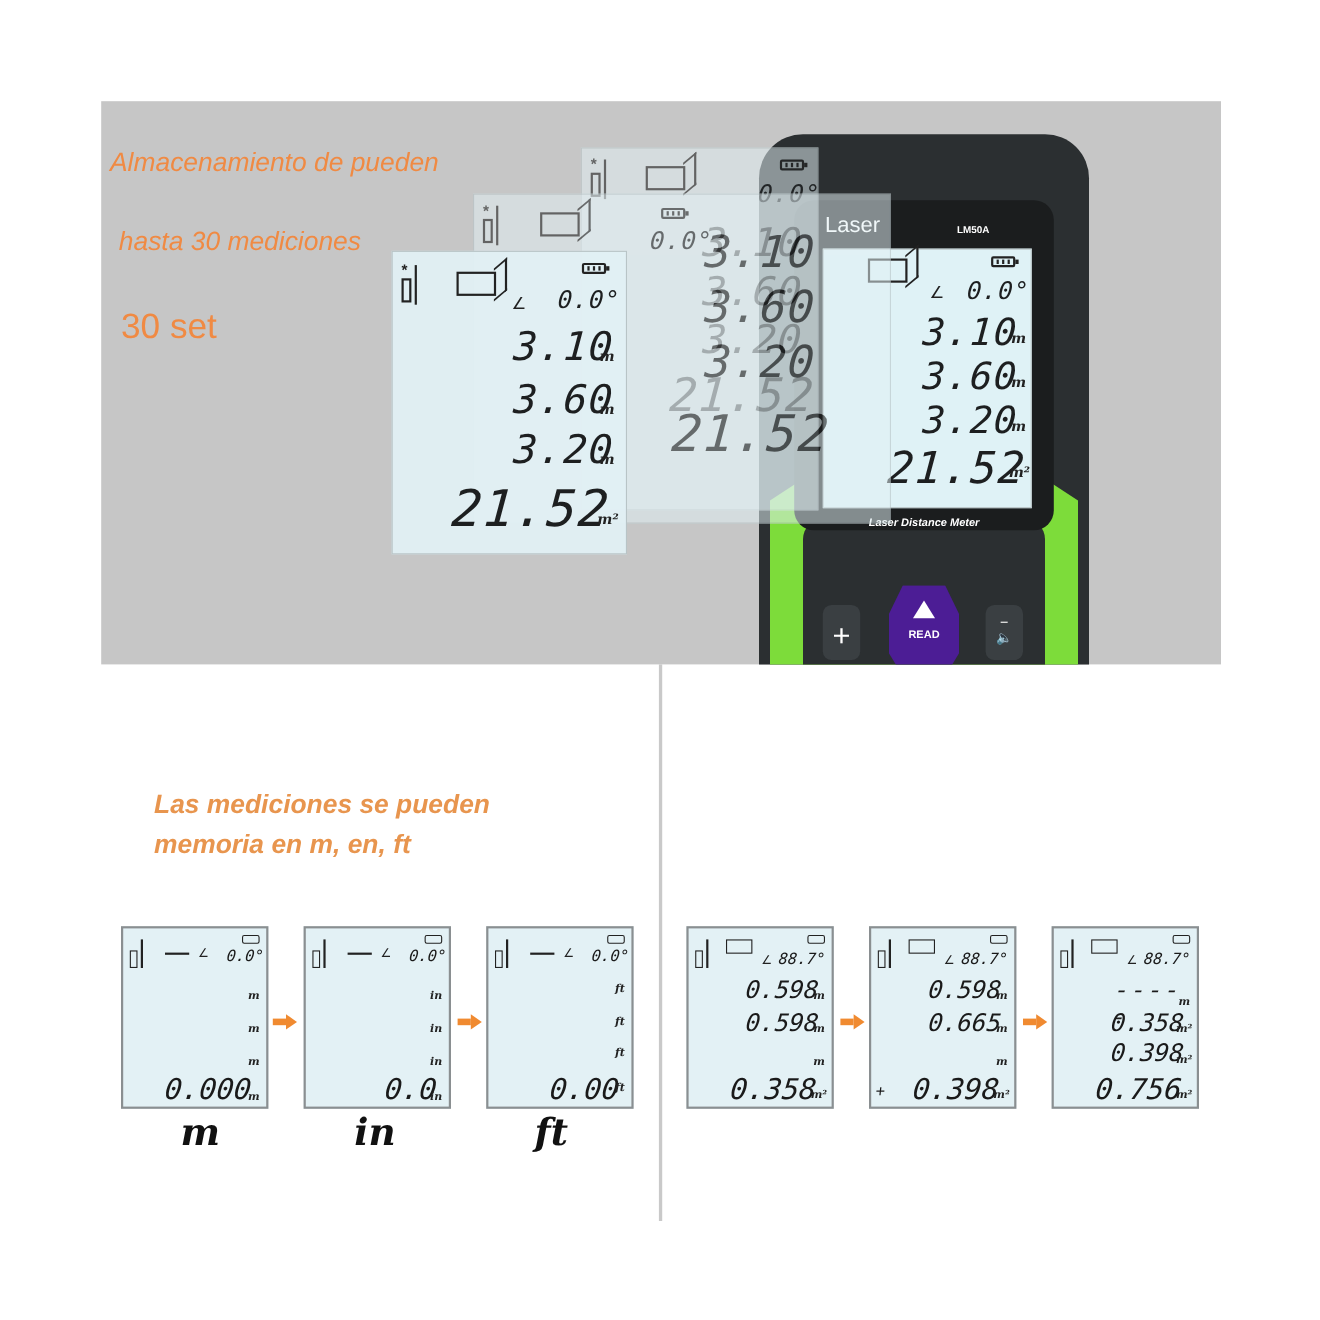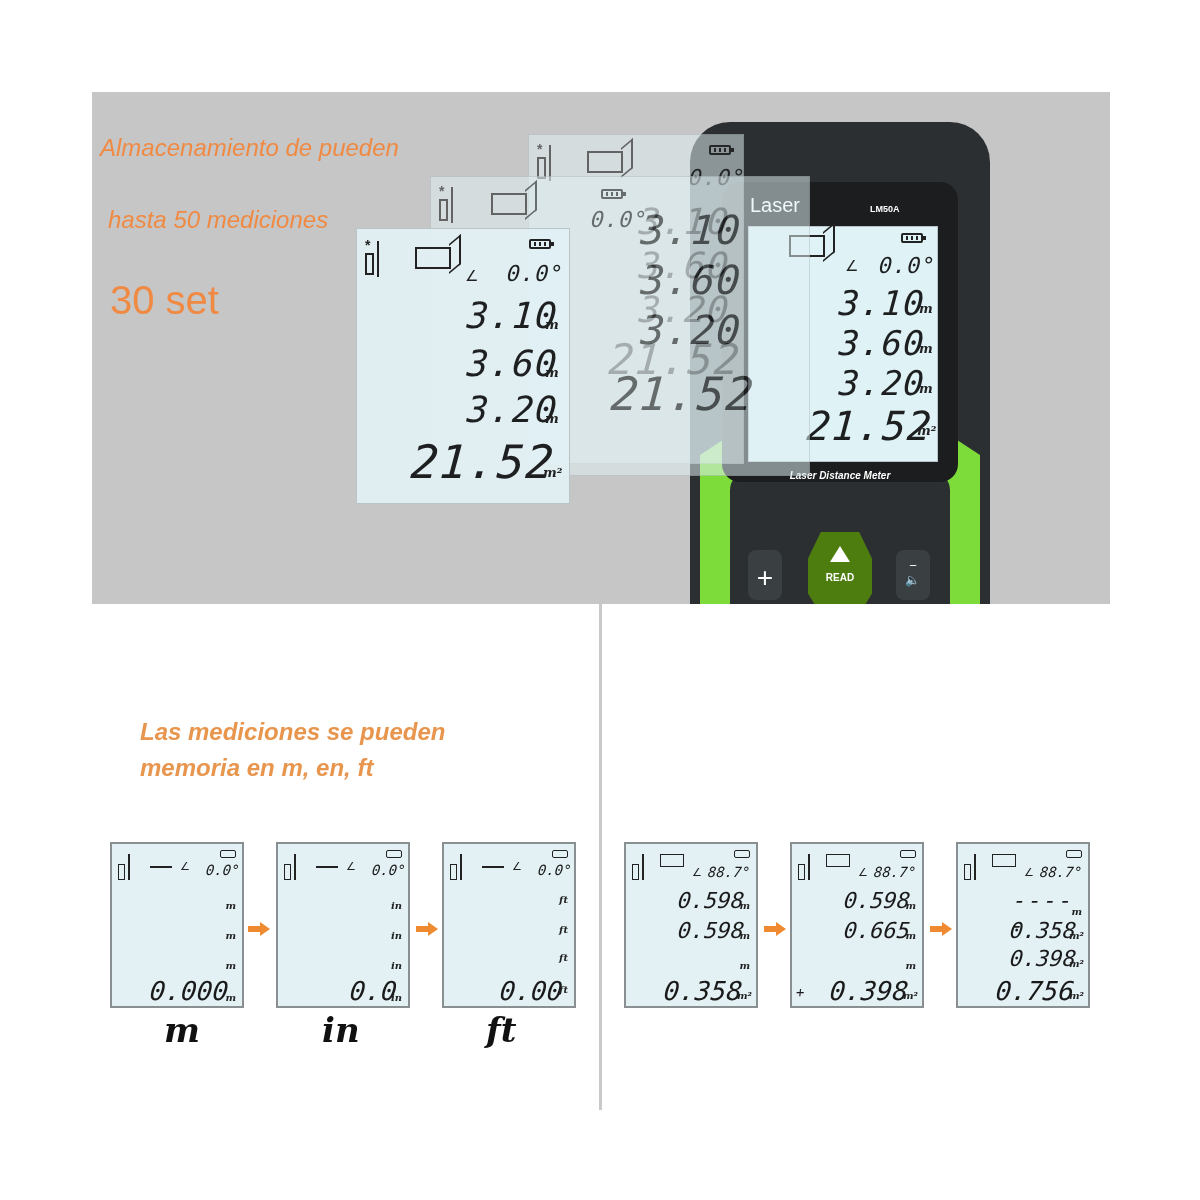--- a/index.html
+++ b/index.html
@@ -3,21 +3,21 @@
 <meta charset="utf-8">
 <style>
   * { box-sizing: border-box; margin: 0; padding: 0; }
   html, body { width: 1200px; height: 1200px; background: #ffffff; overflow: hidden; }
   body { position: relative; font-family: "Liberation Sans", sans-serif; }
 
   .hero { position: absolute; left: 92px; top: 92px; width: 1018px; height: 512px; background: #c6c6c6; overflow: hidden; }
   .orange-text { position: absolute; color: #f08a43; font-style: italic; font-family: "Liberation Sans", sans-serif; white-space: nowrap; }
   .t1 { left: 8px; top: 42px; font-size: 24px; }
   .t2 { left: 16px; top: 114px; font-size: 24px; }
-  .t3 { left: 18px; top: 186px; font-size: 40px; font-style: normal; }
+  .t3 { left: 18px; top: 186px; font-size: 32px; font-style: normal; }
 
   
   .lcd { position: absolute; background: rgba(225, 240, 244, 0.88); border: 1px solid #b8c4c6; }
   .lcd .seg { position: absolute; font-family: "DejaVu Sans Mono", monospace; color: #1d1f20; font-style: italic; letter-spacing: 1px; transform: skewX(-4deg); }
   .lcd .unit { position: absolute; font-family: "DejaVu Serif", serif; font-style: italic; font-weight: bold; color: #222; font-size: 13px; }
   .lcd .battery { position: absolute; width: 22px; height: 10px; border: 2px solid #222; border-radius: 2px; }
   .lcd .battery::after { content: ""; position: absolute; right: -5px; top: 1px; width: 3px; height: 4px; background: #222; }
   .lcd .battery i { position: absolute; top: 1px; bottom: 1px; width: 2px; background: #222; }
   .lcd .box-icon { position: absolute; width: 36px; height: 22px; border: 2px solid #222; }
   .lcd .box3d::after { content: ""; position: absolute; right: -12px; top: -10px; width: 10px; height: 26px; border: 2px solid #222; transform: skewY(-40deg); border-left: none; }
@@ -35,21 +35,21 @@
   .device .shell { position: absolute; left: 0; top: 0; width: 300px; height: 500px; background: #2b2f31; border-radius: 40px 40px 0 0; }
   .device .green { position: absolute; left: 10px; top: 300px; width: 280px; height: 220px; background: #7ddc3a; clip-path: polygon(0 15%, 18% 0, 82% 0, 100% 15%, 100% 100%, 0 100%); }
   .device .inner { position: absolute; left: 40px; top: 350px; width: 220px; height: 160px; background: #2b2f31; border-radius: 18px; }
   .device .screen-bezel { position: absolute; left: 32px; top: 60px; width: 236px; height: 300px; background: #1b1d1e; border-radius: 18px; }
   .device .brand { position: absolute; left: 60px; top: 72px; color: #fff; font-size: 20px; font-family: "Liberation Sans", sans-serif; }
   .device .model { position: absolute; left: 180px; top: 82px; color: #fff; font-size: 9px; font-weight: bold; }
   .device .tagline { position: absolute; left: 0; width: 300px; top: 348px; text-align: center; color: #fff; font-size: 10px; font-style: italic; font-weight: bold; }
   .device .btn { position: absolute; background: #3a3f42; border-radius: 8px; color: #fff; text-align: center; }
   .device .btn-plus { left: 58px; top: 428px; width: 34px; height: 50px; font-size: 28px; line-height: 56px; }
   .device .btn-minus { left: 206px; top: 428px; width: 34px; height: 50px; font-size: 13px; padding-top: 8px; }
-  .device .btn-read { left: 118px; top: 410px; width: 64px; height: 88px; background: #4d7c0f; clip-path: polygon(20% 0, 80% 0, 100% 30%, 100% 70%, 75% 100%, 25% 100%, 0 70%, 0 30%); color: #fff; }
+  .device .btn-read { left: 118px; top: 410px; width: 64px; height: 88px; background: #4c1d95; clip-path: polygon(20% 0, 80% 0, 100% 30%, 100% 70%, 75% 100%, 25% 100%, 0 70%, 0 30%); color: #fff; }
   .device .btn-read .tri { position: absolute; left: 22px; top: 14px; width: 0; height: 0; border-left: 10px solid transparent; border-right: 10px solid transparent; border-bottom: 16px solid #fff; }
   .device .btn-read .lbl { position: absolute; left: 0; width: 64px; top: 40px; font-size: 10px; font-weight: bold; }
 
   
   .divider { position: absolute; left: 599px; top: 604px; width: 3px; height: 506px; background: #c9c9c9; }
 
   .caption { position: absolute; color: #e8954e; font-style: italic; font-size: 24px; line-height: 36px; font-family: "Liberation Sans", sans-serif; }
   .cap-left { left: 140px; top: 714px; font-weight: bold; }
   .cap-right { left: 662px; top: 714px; }
   .cap-right .l2 { padding-left: 20px; }
@@ -70,21 +70,21 @@
   .arrow-o::before { content: ""; position: absolute; left: 0; top: 4px; width: 12px; height: 6px; background: #f08a30; }
   .arrow-o::after { content: ""; position: absolute; left: 12px; top: 0; width: 0; height: 0; border-top: 7px solid transparent; border-bottom: 7px solid transparent; border-left: 10px solid #f08a30; }
 
   .unit-label { position: absolute; top: 1010px; font-family: "DejaVu Serif", serif; font-style: italic; font-weight: bold; font-size: 34px; color: #111; }
 </style>
 </head>
 <body>
 
 <div class="hero">
   <div class="orange-text t1">Almacenamiento de pueden</div>
-  <div class="orange-text t2">hasta 50 mediciones</div>
+  <div class="orange-text t2">hasta 30 mediciones</div>
   <div class="orange-text t3">30 set</div>
 
   <div class="device">
     <div class="shell"></div>
     <div class="green"></div>
     <div class="inner"></div>
     <div class="screen-bezel"></div>
     <div class="brand">Laser</div>
     <div class="model">LM50A</div>
 

